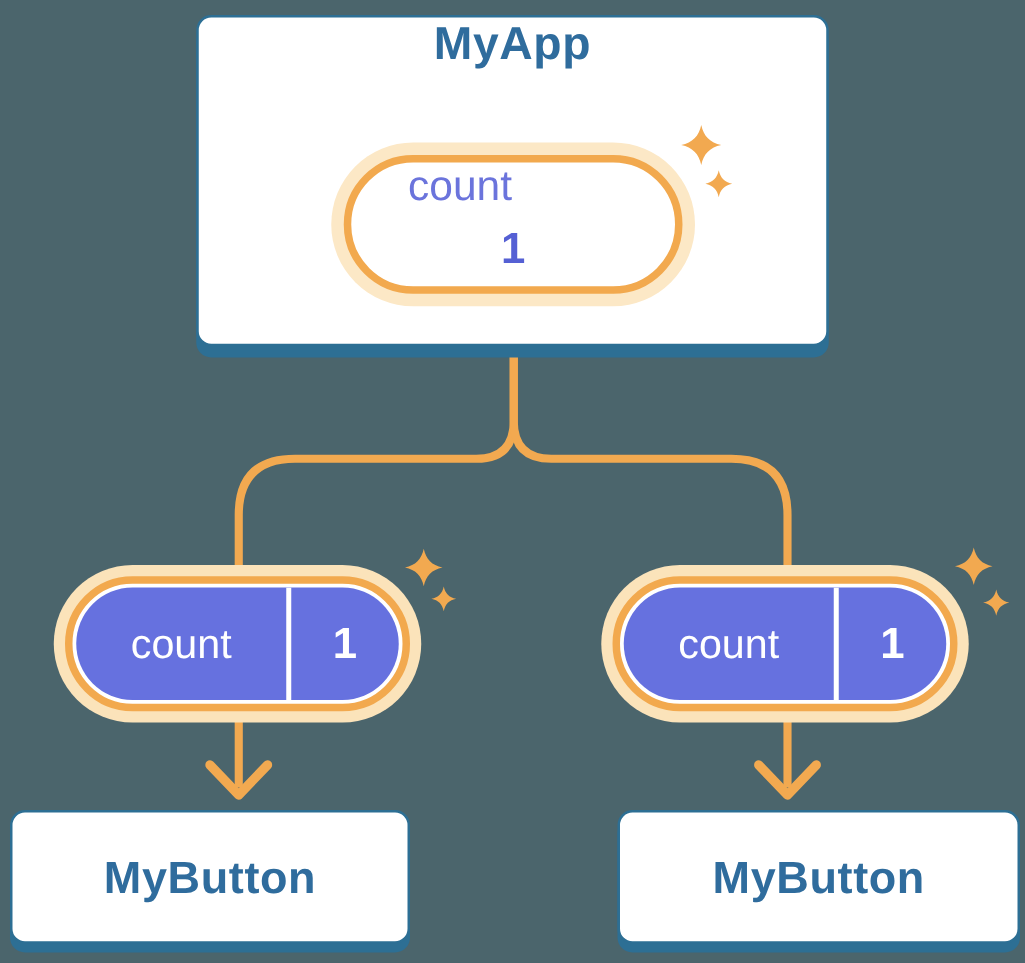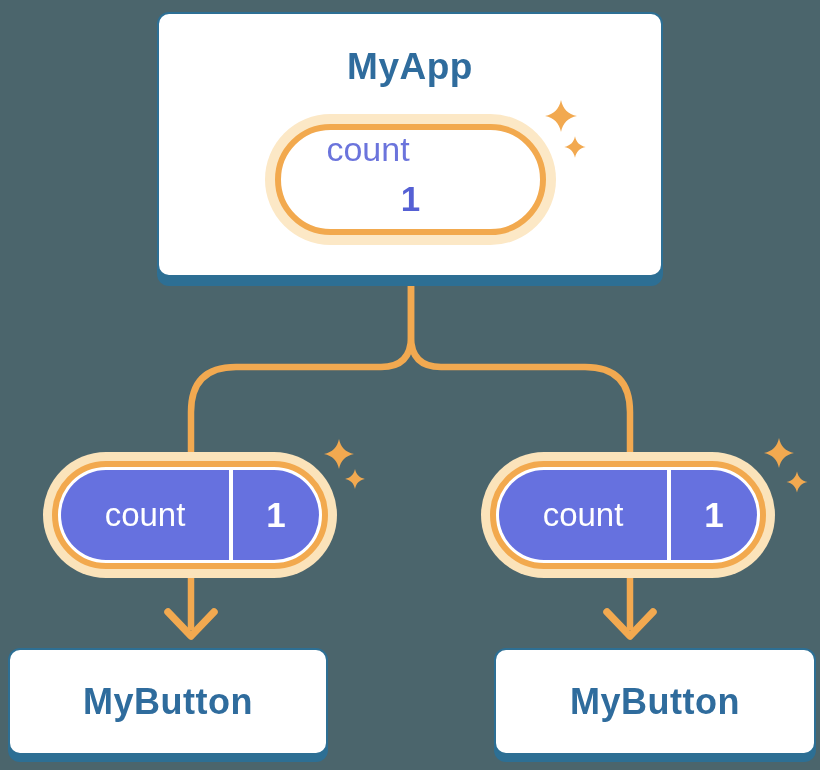--- a/index.html
+++ b/index.html
@@ -29,21 +29,21 @@
   .card{
     position:absolute;background:var(--white);
     border:2px solid var(--blue_border);border-radius:12px;
     box-sizing:border-box;z-index:2;
   }
   .root-card{
     left:157px;top:12px;width:506px;height:265px;
     box-shadow:0 9px 0 var(--blue_border);
   }
   .card-title{
-    padding-top:32px;text-align:center;
+    text-align:center;
     font-size:37px;font-weight:700;color:var(--blue_text);
     letter-spacing:0.5px;
   }
   .btn-card{
     top:648px;width:320px;height:107px;
     box-shadow:0 7px 0 var(--blue_border);
     display:flex;align-items:center;justify-content:center;
   }
   .btn-card.left{left:8px;}
   .btn-card.right{left:494px;width:322px;}

